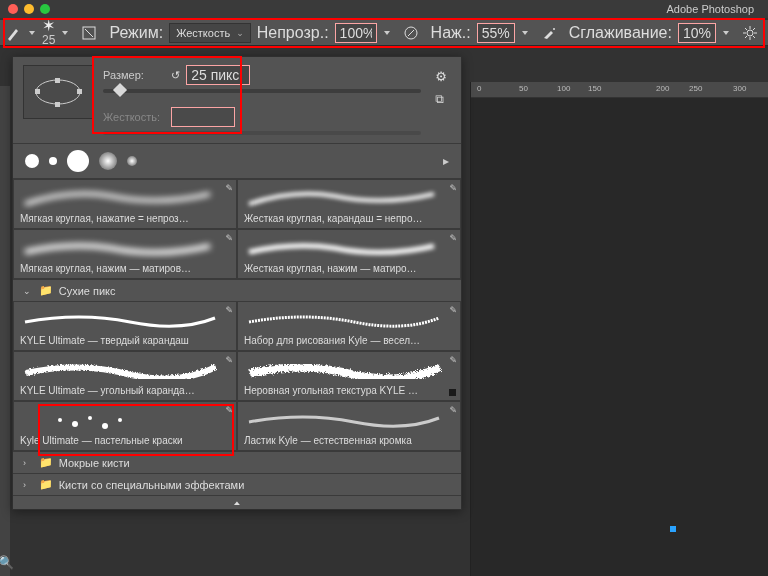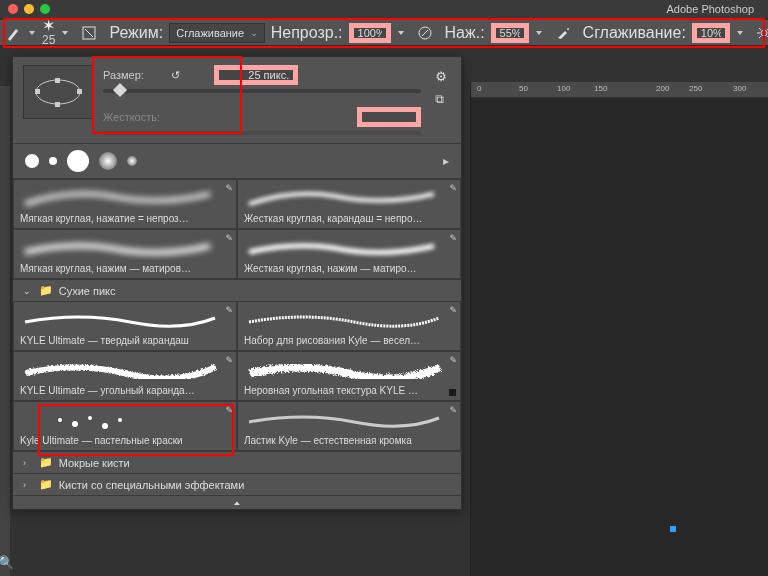--- a/index.html
+++ b/index.html
@@ -11,21 +11,21 @@
   .title-text { margin-left:auto; color:#ccc; font-size:11px; padding-right:6px; }
   .hl-options { position:absolute; top:18px; left:3px; right:3px; height:30px; border:2px solid #f00; pointer-events:none; }
   .hl-size { position:absolute; top:56px; left:92px; width:150px; height:78px; border:2px solid #f00; pointer-events:none; }
   .hl-brush { position:absolute; top:404px; left:38px; width:196px; height:52px; border:2px solid #f00; pointer-events:none; }
   .optbar { height:26px; background:#535353; display:flex; align-items:center; padding:0 6px; gap:6px; border-bottom:1px solid #2a2a2a; margin-top:2px; }
   .icon-btn { width:22px; height:22px; display:flex; align-items:center; justify-content:center; border-radius:2px; }
   .divider { width:1px; height:20px; background:#3a3a3a; }
   .label { color:#ddd; font-size:16px; }
   .select { background:#454545; border:1px solid #333; height:20px; display:flex; align-items:center; padding:0 6px; gap:6px; color:#ddd; font-size:11px; }
   .select .chev { font-size:9px; color:#aaa; }
-  .input-sm { background:#454545; border:5px solid #fca5a5; height:20px; width:42px; color:#ddd; font-size:11px; padding:0 4px; text-align:right; }
+  .input-sm { background:#454545; border:1px solid #fca5a5; height:20px; width:42px; color:#ddd; font-size:14px; padding:0 4px; text-align:right; }
   .brush-tool { display:flex; flex-direction:column; align-items:center; color:#ccc; }
   .brush-tool .glyph{font-size:16px;line-height:14px;color:#eee;}
   .brush-tool .num{font-size:12px;}
   .main { position:relative; height:530px; }
   .canvas-tab { position:absolute; top:16px; left:470px; right:0; height:16px; font-size:11px; color:#ccc; white-space:nowrap; overflow:hidden;}
   .canvas-area { position:absolute; top:36px; left:470px; right:0; bottom:0; background:#282828; border-left:1px solid #222; }
   .ruler-h { height:16px; background:#4a4a4a; border-bottom:1px solid #333; position:relative; overflow:hidden;}
   .ruler-h .tick { position:absolute; top:2px; font-size:8px; color:#bbb;}
   .blue-dot{position:absolute;width:6px;height:6px;background:#2aa3ff;top:480px;left:670px;}
   .panel { position:absolute; top:10px; left:12px; width:450px; background:#535353; border:1px solid #2f2f2f; box-shadow:0 2px 10px rgba(0,0,0,.4); }
@@ -88,21 +88,21 @@
   <div class="divider"></div>
   <div class="icon-btn">
     <svg width="16" height="16">
         <rect x="2" y="2" width="12" height="12" fill="none" stroke="#ddd"></rect>
         <path d="M4 4 L12 12" stroke="#ddd"></path>
       </svg>
   </div>
   <div class="divider"></div>
   <span class="label">Режим:</span>
   <div class="select" style="width:110px;">
-    <span>Сглаживание</span>
+    <span>Жесткость</span>
     <span class="chev">⌄</span>
   </div>
   <span class="label">Непрозр.:</span>
   <input class="input-sm" value="100%" style="">
   <div class="icon-btn" style="width:10px;">
     <svg width="8" height="8">
         <path d="M1 2 L4 6 L7 2 Z" fill="#ccc"></path>
       </svg>
   </div>
   <div class="divider"></div>
@@ -163,21 +163,21 @@
 <div class="main">
   <div class="toolstrip">
     <span class="zoom">🔍</span>
   </div>
 
   <div class="canvas-area">
     <div class="ruler-h">
       <span class="tick" style="left:6px">0</span>
       <span class="tick" style="left:48px">50</span>
       <span class="tick" style="left:86px">100</span>
-      <span class="tick" style="left:123px">150</span>
+      <span class="tick" style="left:117px">150</span>
       <span class="tick" style="left:185px">200</span>
       <span class="tick" style="left:218px">250</span>
       <span class="tick" style="left:262px">300</span>
     </div>
   </div>
   <div class="blue-dot"></div>
 
   <div class="panel">
     <div class="panel-head">
       <div class="brush-preview">
@@ -186,26 +186,26 @@
             <rect x="5" y="17" width="5" height="5" fill="#ccc"></rect>
             <rect x="47" y="17" width="5" height="5" fill="#ccc"></rect>
             <rect x="25" y="6" width="5" height="5" fill="#ccc"></rect>
             <rect x="25" y="30" width="5" height="5" fill="#ccc"></rect>
           </svg>
       </div>
       <div class="sliders">
         <div class="row">
           <span class="lbl">Размер:</span>
           <span style="color:#ddd;">↺</span>
-          <input class="input-sm" style="width: 84px; text-align: right; margin-left: 28px;" value="25 пикс.">
+          <input class="input-sm" style="width: 64px; text-align: left;" value="25 пикс.">
         </div>
         <div class="slider-track">
           <div class="slider-handle" style="left:12px;"></div>
         </div>
-        <div class="row" style="margin-top:14px;justify-content:space-between;">
+        <div class="row" style="margin-top:14px;">
           <span class="lbl" style="color:#888;">Жесткость:</span>
           <input class="input-sm" style="width: 64px; background: rgb(74, 74, 74);" disabled="" value="">
         </div>
         <div class="slider-track" style="opacity:.4;"></div>
       </div>
       <div class="panel-icons">
         <span style="color:#ddd;font-size:13px;">⚙</span>
         <span style="color:#ddd;font-size:12px;">⧉</span>
       </div>
     </div>

